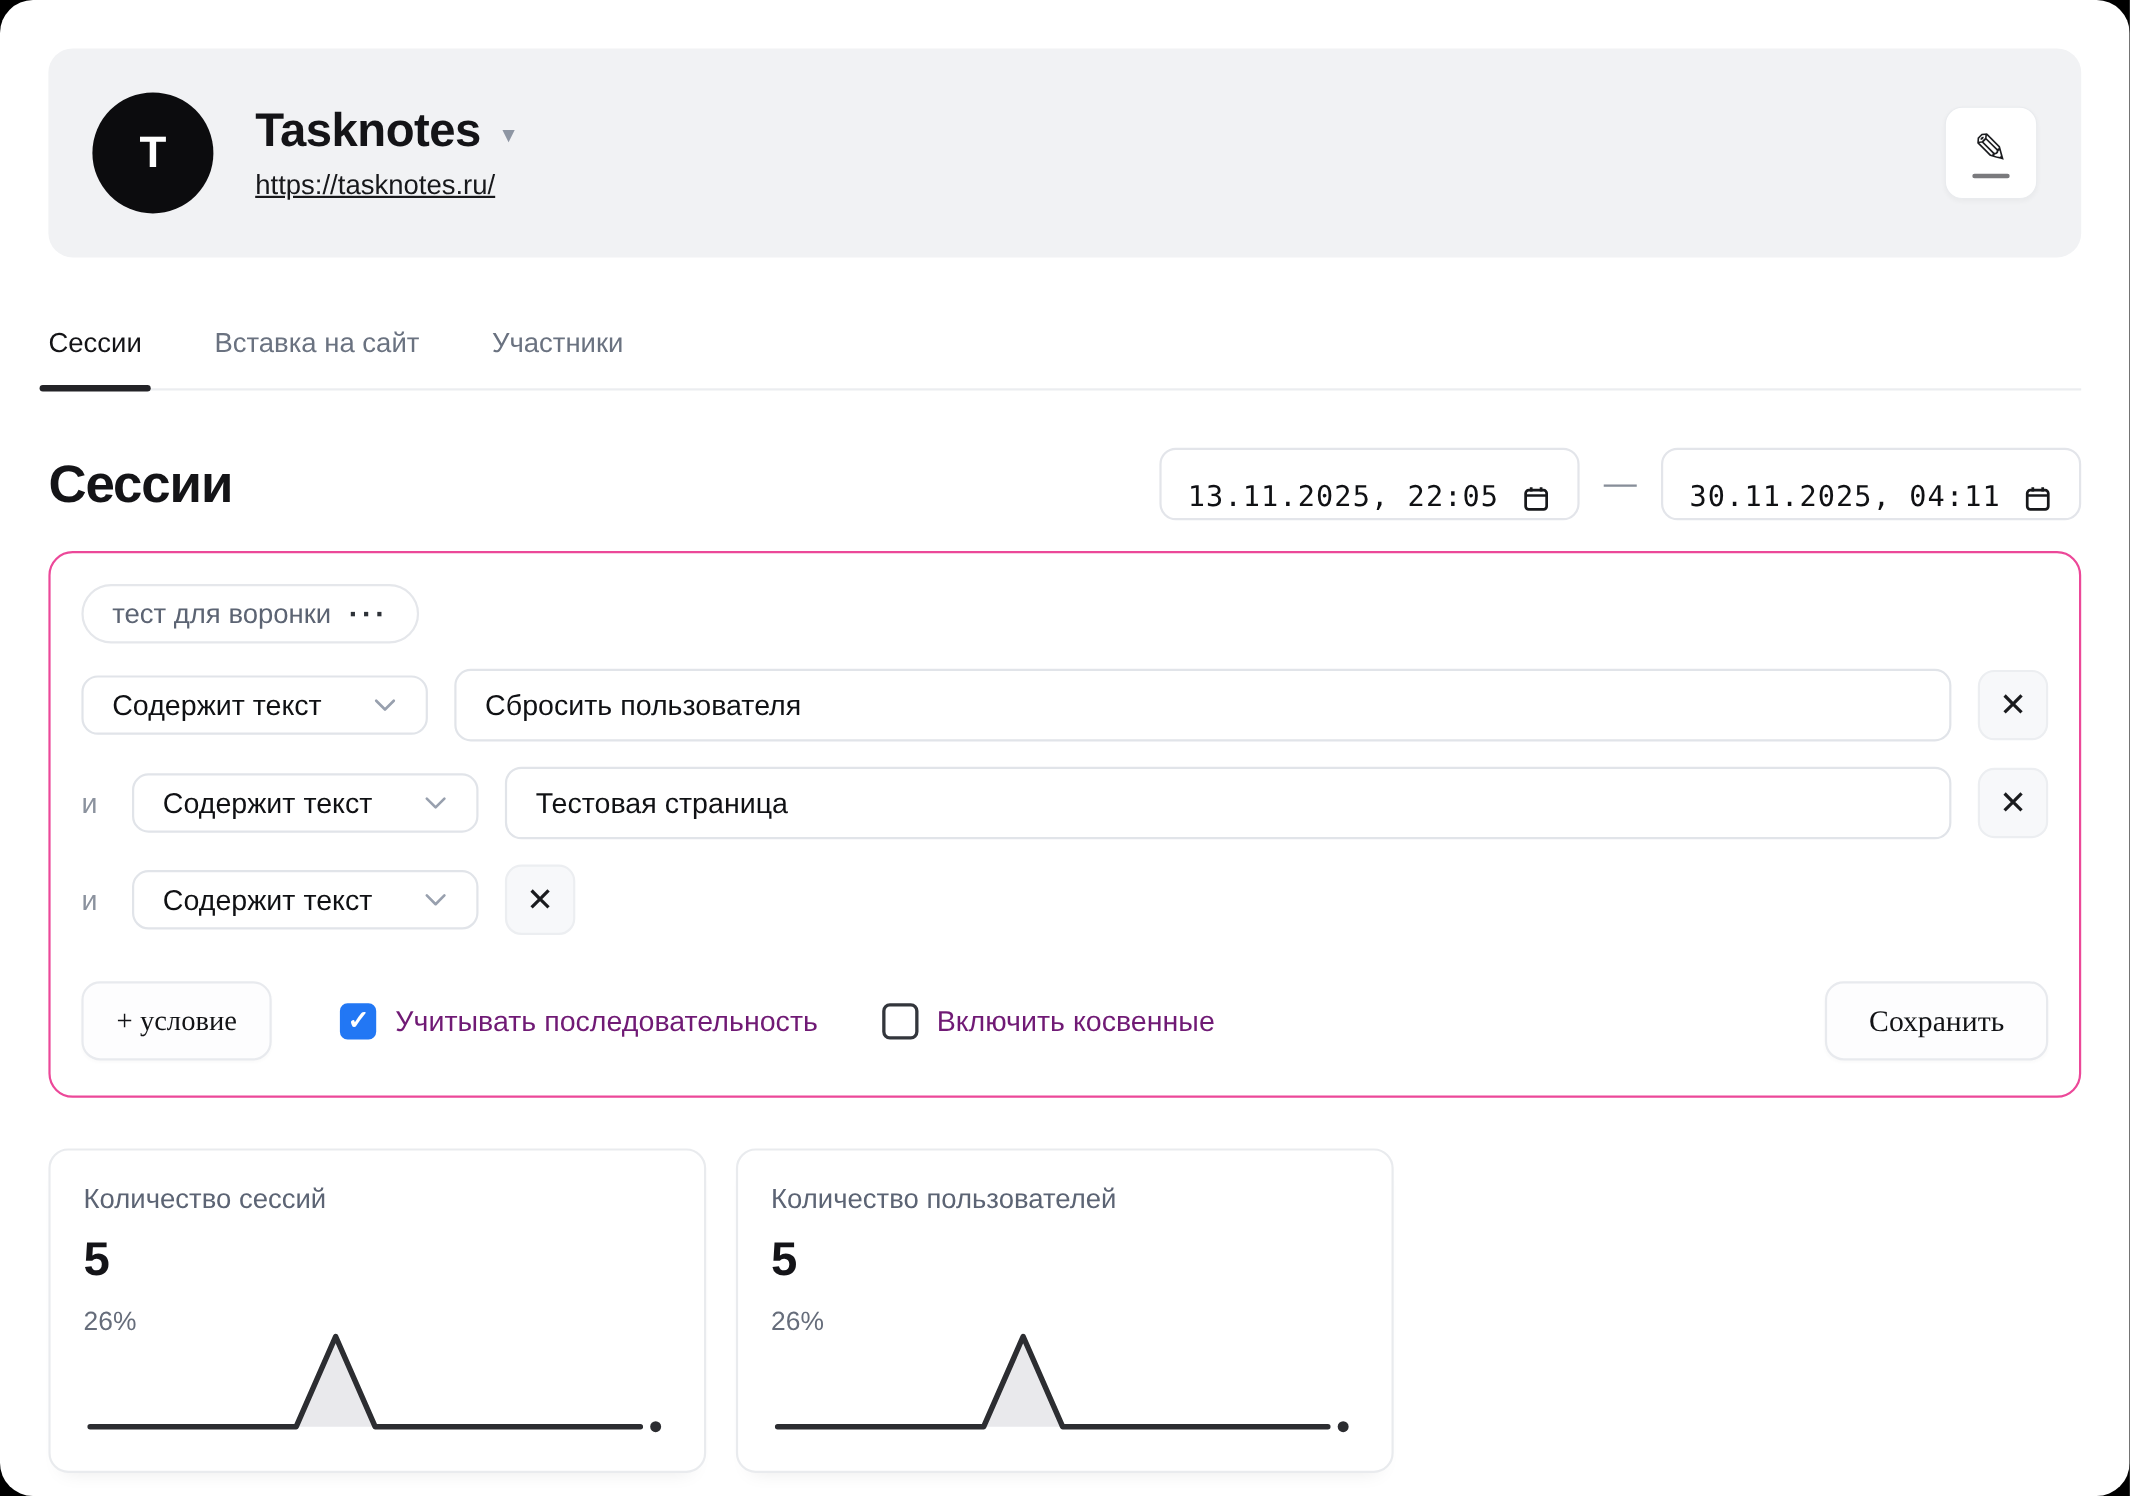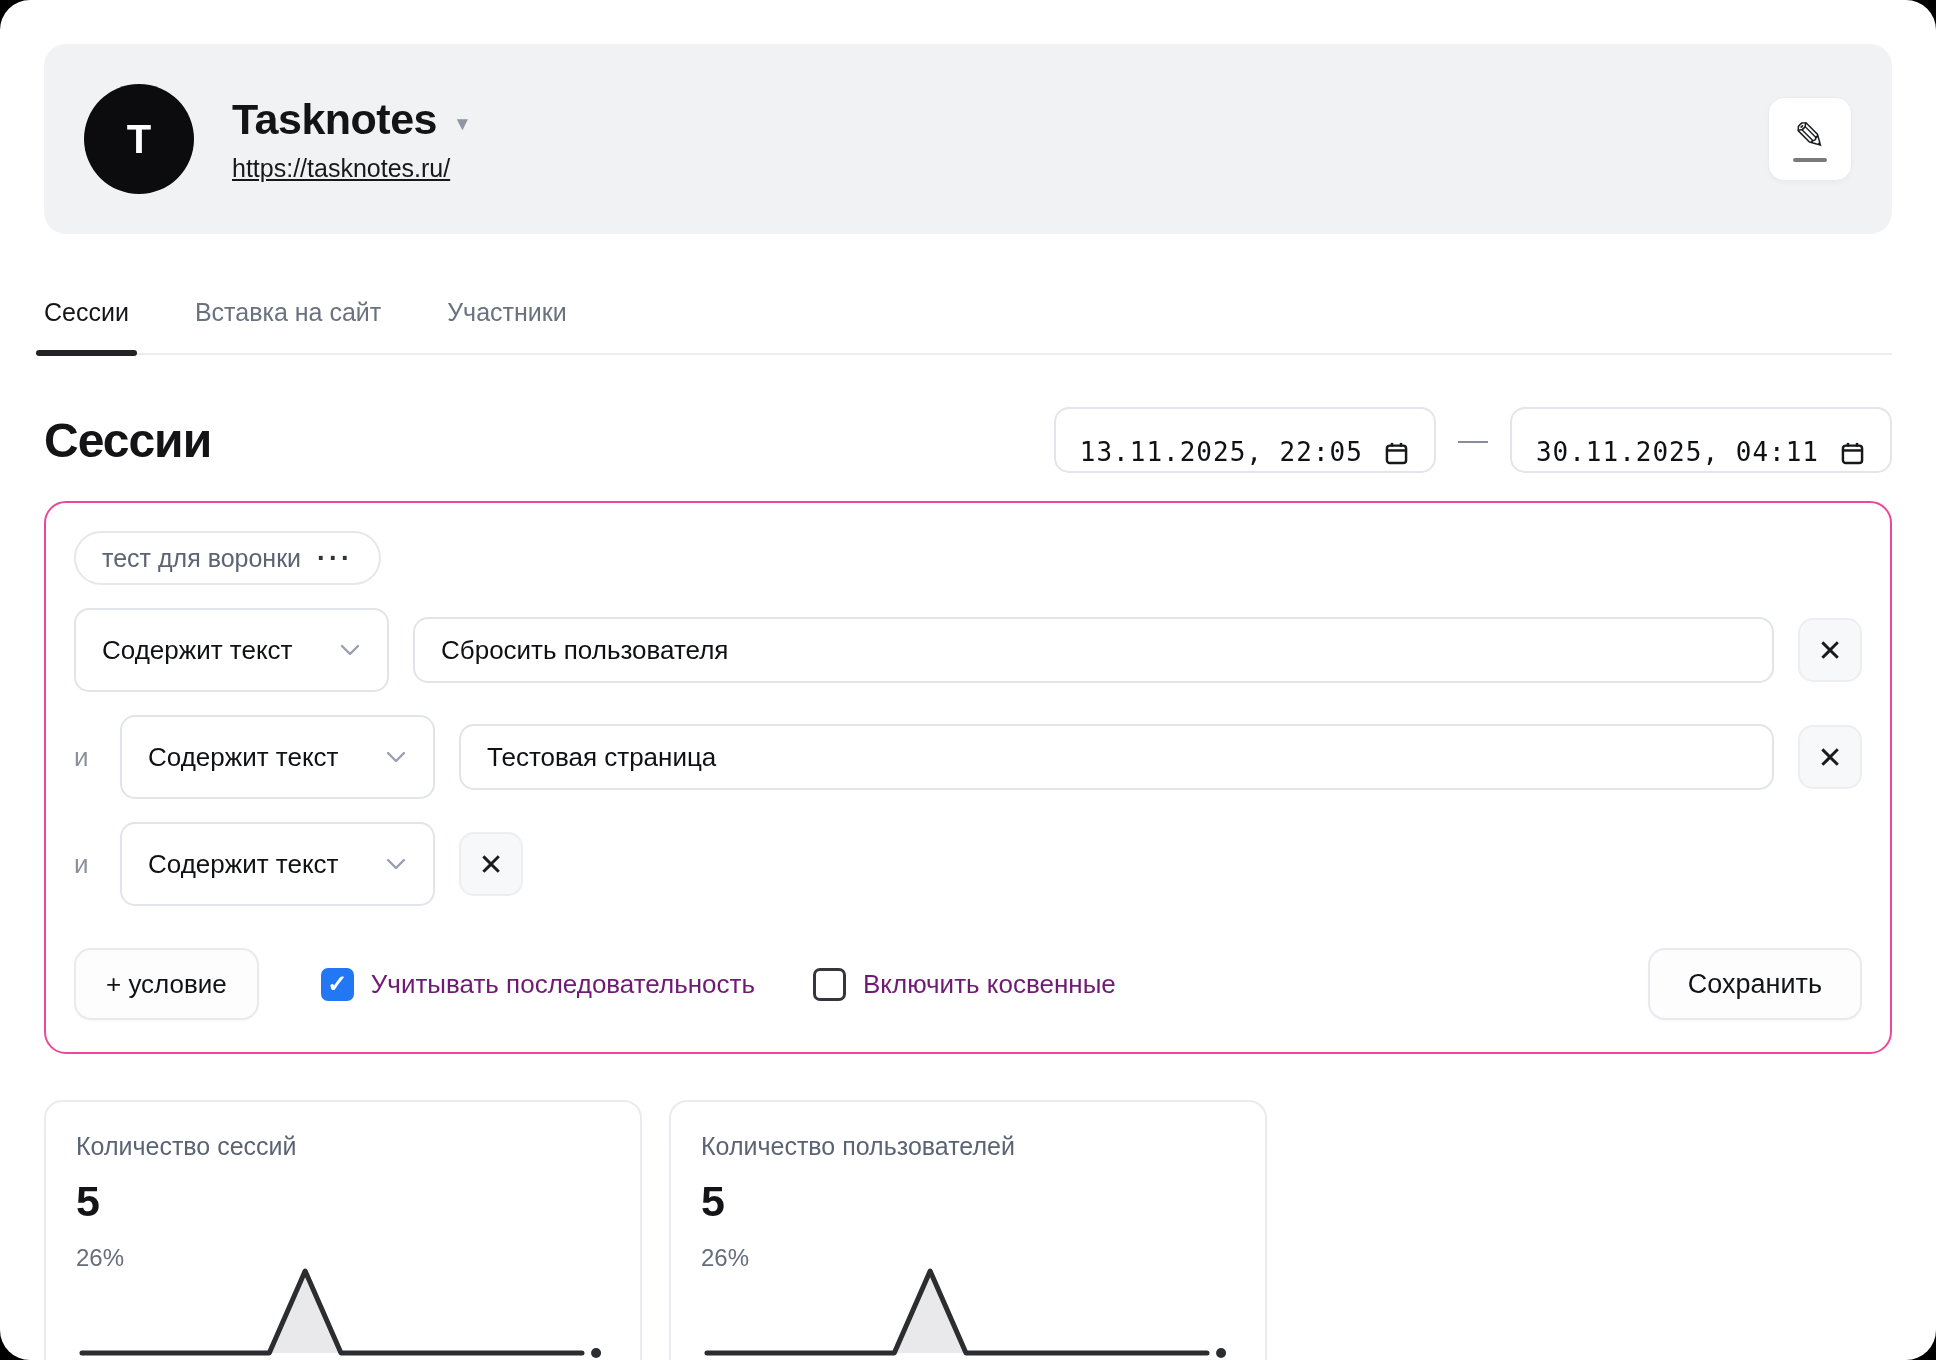--- a/index.html
+++ b/index.html
@@ -63,21 +63,21 @@
   .chip {
     display:inline-flex; align-items:center; height:54px; padding:0 26px;
     border:2px solid #e5e7eb; border-radius:28px; cursor:pointer;
   }
   .chip-label { font-size:25px; color:#5c6473; }
   .chip-dots { font-size:27px; color:#2e3238; letter-spacing:3px; margin-left:16px; font-weight:bold; }
 
   .cond-row { display:flex; align-items:center; margin-top:23px; gap:24px; }
   .and { width:22px; font-size:26px; color:#8b929e; flex-shrink:0; }
   .select {
-    width:315px; height:84px; border:2px solid #e1e4e9; border-radius:15px;
+    width:315px; height:54px; border:2px solid #e1e4e9; border-radius:15px;
     display:flex; align-items:center; justify-content:space-between;
     padding:0 26px; cursor:pointer; flex-shrink:0; background:#fff;
   }
   .select-value { font-size:26px; color:#101114; }
   .chev { width:22px; height:14px; }
   .chev polyline { fill:none; stroke:#98a0ae; stroke-width:2.4; stroke-linecap:round; stroke-linejoin:round; }
   .cond-input {
     flex:1; height:66px; border:2px solid #e1e4e9; border-radius:15px;
     padding:0 26px; font-size:26px; color:#101114; font-family:"Liberation Sans", sans-serif;
     outline:none; background:#fff; min-width:0;
@@ -85,21 +85,21 @@
   .x-btn {
     width:64px; height:64px; background:#f7f8fa; border:2px solid #eceef1; border-radius:15px;
     display:flex; align-items:center; justify-content:center; cursor:pointer; flex-shrink:0;
   }
   .x-btn span { font-size:30px; color:#1a1b1e; }
 
   .controls { display:flex; align-items:center; margin-top:42px; }
   .btn {
     background:#fdfdfe; border:2px solid #e8eaee; border-radius:17px;
     font-size:26px; color:#121316; cursor:pointer;
-    font-family:Liberation Sans, sans-serif; box-shadow:0 2px 3px rgba(0,0,0,0.02);
+    font-family:Liberation Serif, serif; box-shadow:0 2px 3px rgba(0,0,0,0.02);
   }
   .add-btn { height:72px; padding:0 30px; }
   .save-btn { height:72px; padding:0 38px; margin-left:auto; font-size:27px; }
   .check-group { display:flex; align-items:center; margin-left:62px; cursor:pointer; }
   .check-group.second { margin-left:58px; }
   .cbx {
     width:33px; height:33px; border:3px solid #33363c; border-radius:7px; background:#fff;
     display:flex; align-items:center; justify-content:center; flex-shrink:0;
   }
   .cbx .check { display:none; }

